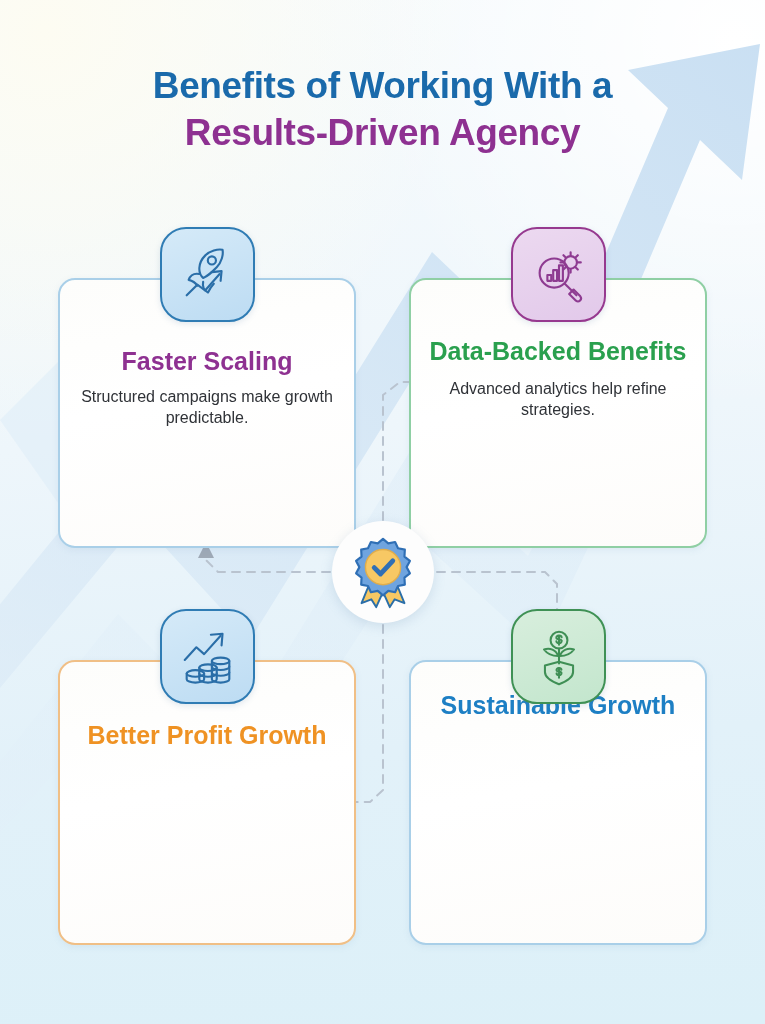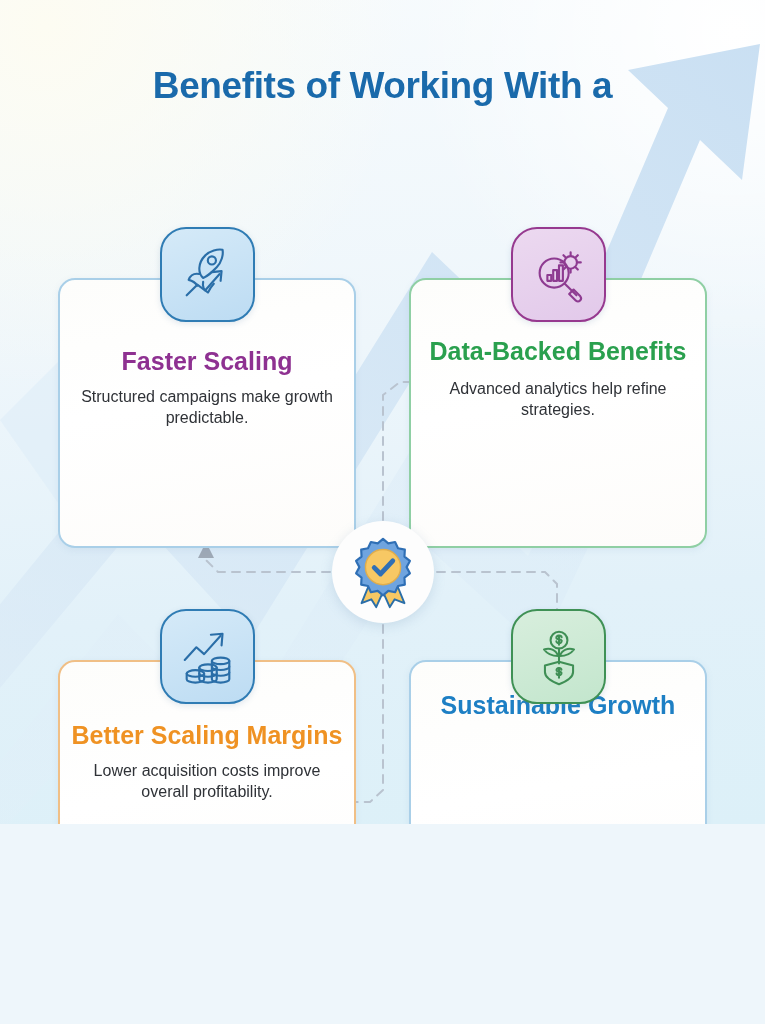--- a/index.html
+++ b/index.html
@@ -2,21 +2,21 @@
 <html><head>
 <meta charset="utf-8">
 <style>
   html,body{margin:0;padding:0;}
   body{
     width:765px;height:1024px;overflow:hidden;
     font-family:"Liberation Sans","DejaVu Sans",sans-serif;
     background:#eef6fb;
   }
   .page{
-    position:relative;width:765px;height:824px;overflow:hidden;
+    position:relative;width:765px;height:1024px;overflow:hidden;
     background:
       radial-gradient(circle at 6% 3%, #fdfcf2 0%, rgba(253,252,242,0) 34%),
       radial-gradient(circle at 96% 4%, #ffffff 0%, rgba(255,255,255,0) 30%),
       linear-gradient(176deg,#f7fbfd 0%,#eef6fb 42%,#e2f1f9 72%,#dcf0f8 100%);
   }
   .bg-art{position:absolute;inset:0;z-index:0;}
 
   
   .title-wrap{
     position:absolute;left:0;right:0;top:62px;text-align:center;z-index:5;
@@ -107,20 +107,21 @@
              L 248 548 L 142 430 L -60 678 Z" fill="url(#bgArrowGrad)"></path>
 
     <path d="M -60 900 L 120 700 L 240 820 L 420 540 L 540 650 L 690 330
              L 660 300 L 528 556 L 412 448 L 236 734 L 118 614 L -60 836 Z" fill="url(#bgArrowGrad2)" opacity=".55"></path>
 
     <path d="M 0 420 L 70 350 L 70 520 Z" fill="#dcebf7" opacity=".5"></path>
   </svg>
 
   <div class="title-wrap">
     <div class="title-line t-blue">Benefits of Working With a</div>
+    <div class="title-line t-purple">Results-Driven Agency</div>
   </div>
 
   <svg class="connectors" viewBox="0 0 765 1024">
     <g stroke="#b9c3cf" stroke-width="2" fill="none" stroke-dasharray="8 7" stroke-linecap="round">
 
       <path d="M 383 520 L 383 395 L 400 382 L 437 382"></path>
 
       <path d="M 437 572 L 545 572 L 557 584 L 557 622"></path>
 
       <path d="M 383 625 L 383 790 L 370 802 L 338 802"></path>
@@ -167,22 +168,21 @@
       <path d="M38 41 L50 53"></path>
       <path d="M47 47 L54 54 a3.2 3.2 0 0 1 -4.5 4.5 L42.5 51.5 Z"></path>
 
       <rect x="20" y="32" width="4" height="6"></rect>
       <rect x="26" y="27" width="4" height="11"></rect>
       <rect x="32" y="22" width="4" height="16"></rect>
     </svg>
   </div>
 
   <div class="card c3">
-    <h2 class="card-title">Better Scaling Margins</h2>
-    <p class="card-desc">Lower acquisition costs improve overall profitability.</p>
+    <h2 class="card-title">Better Profit Growth</h2>
   </div>
   <div class="badge b3">
     <svg width="62" height="62" viewBox="0 0 64 64" fill="none" stroke="#2a6ea8" stroke-width="2.2" stroke-linecap="round" stroke-linejoin="round">
       <path d="M8 35 L20 22 L28 29 L45 10"></path>
       <path d="M35 9 L47 8 L46 20"></path>
 
       <ellipse cx="19" cy="49" rx="9" ry="3.4"></ellipse>
       <path d="M10 49 v6 a9 3.4 0 0 0 18 0 v-6"></path>
 
       <ellipse cx="32" cy="43" rx="9" ry="3.4"></ellipse>

